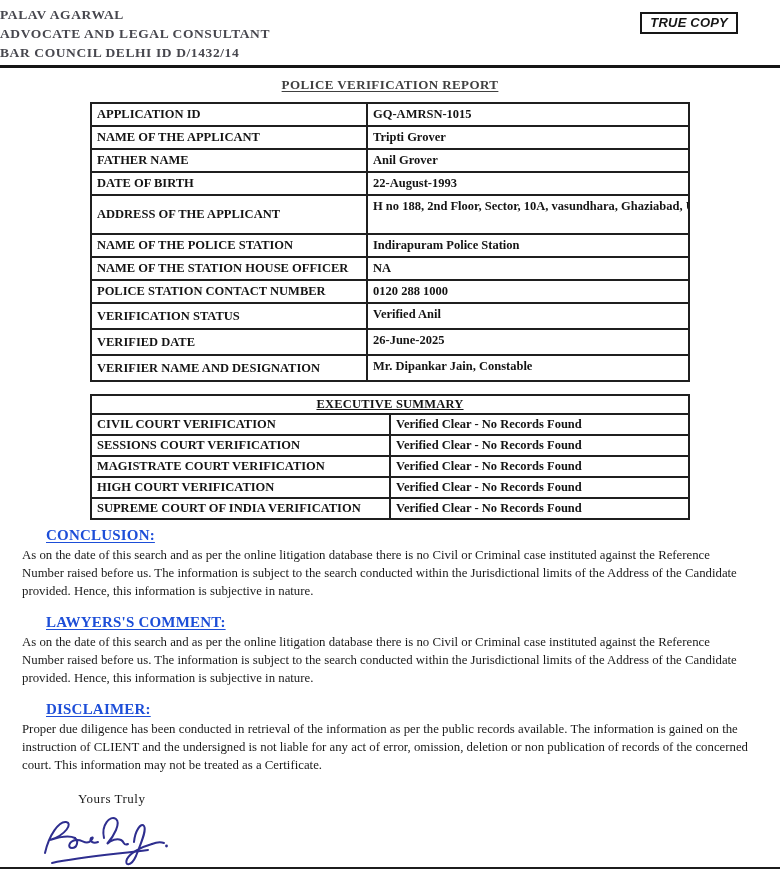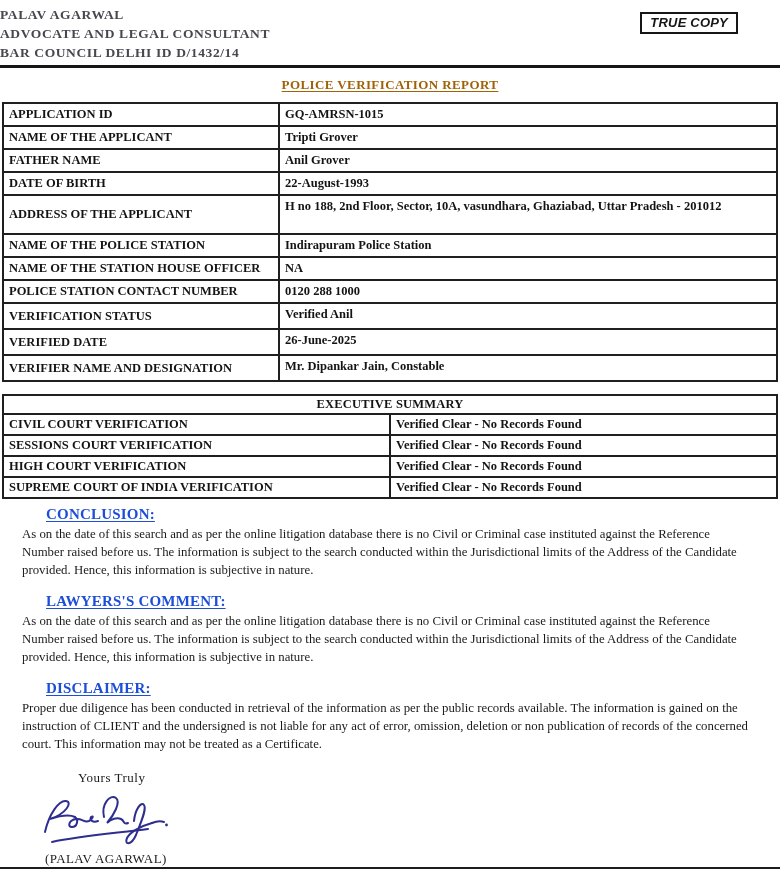--- a/index.html
+++ b/index.html
@@ -38,28 +38,28 @@
   }
 
   
   .report-title-wrap { text-align: center; margin-top: 7px; }
   .report-title {
     display: inline-block;
     font-weight: bold; font-size: 13px;
     letter-spacing: 0.4px;
     text-decoration: underline;
     text-underline-offset: 2px;
-    color: #a16207;
+    color: #404040;
   }
 
   
   table.doc-table {
     border-collapse: collapse;
     margin: 9px auto 0 auto;
-    width: 776px;
+    width: 600px;
     table-layout: fixed;
   }
   table.doc-table td, table.doc-table th {
     border: 2px solid #1f1f1f;
     font-size: 12.5px;
     font-weight: bold;
     color: #141414;
     padding: 2px 5px;
     overflow: hidden;
     white-space: nowrap;
@@ -68,21 +68,21 @@
   td.val { vertical-align: middle; }
   tr.h22 { height: 23px; }
   tr.h39 { height: 39px; }
   tr.h26 { height: 26px; }
   tr.h26 td.val { vertical-align: top; padding-top: 3px; }
   tr.h39 td.val { vertical-align: top; padding-top: 3px; }
 
   table.summary-table { margin-top: 12px; }
   table.summary-table th.summary-head {
     text-align: center; height: 18px; font-size: 12.5px;
-    letter-spacing: 0.2px; padding: 1px 0;
+    letter-spacing: 0.2px; padding: 1px 0; text-decoration: underline;
   }
   table.summary-table tr.srow { height: 21px; }
   table.summary-table td.sval { text-align: left; }
 
   
   .sections { margin: 7px 25px 0 22px; }
   .sec-heading {
     font-weight: bold; font-size: 15px;
     text-decoration: underline;
     text-underline-offset: 2px;
@@ -192,20 +192,24 @@
   <tbody>
     <tr>
       <th class="summary-head" colspan="2">EXECUTIVE SUMMARY</th>
     </tr>
     <tr class="srow">
       <td class="lbl">CIVIL COURT VERIFICATION</td>
       <td class="sval">Verified Clear - No Records Found</td>
     </tr>
     <tr class="srow">
       <td class="lbl">SESSIONS COURT VERIFICATION</td>
+      <td class="sval">Verified Clear - No Records Found</td>
+    </tr>
+    <tr class="srow">
+      <td class="lbl">MAGISTRATE COURT VERIFICATION</td>
       <td class="sval">Verified Clear - No Records Found</td>
     </tr>
     <tr class="srow">
       <td class="lbl">HIGH COURT VERIFICATION</td>
       <td class="sval">Verified Clear - No Records Found</td>
     </tr>
     <tr class="srow">
       <td class="lbl">SUPREME COURT OF INDIA VERIFICATION</td>
       <td class="sval">Verified Clear - No Records Found</td>
     </tr>

